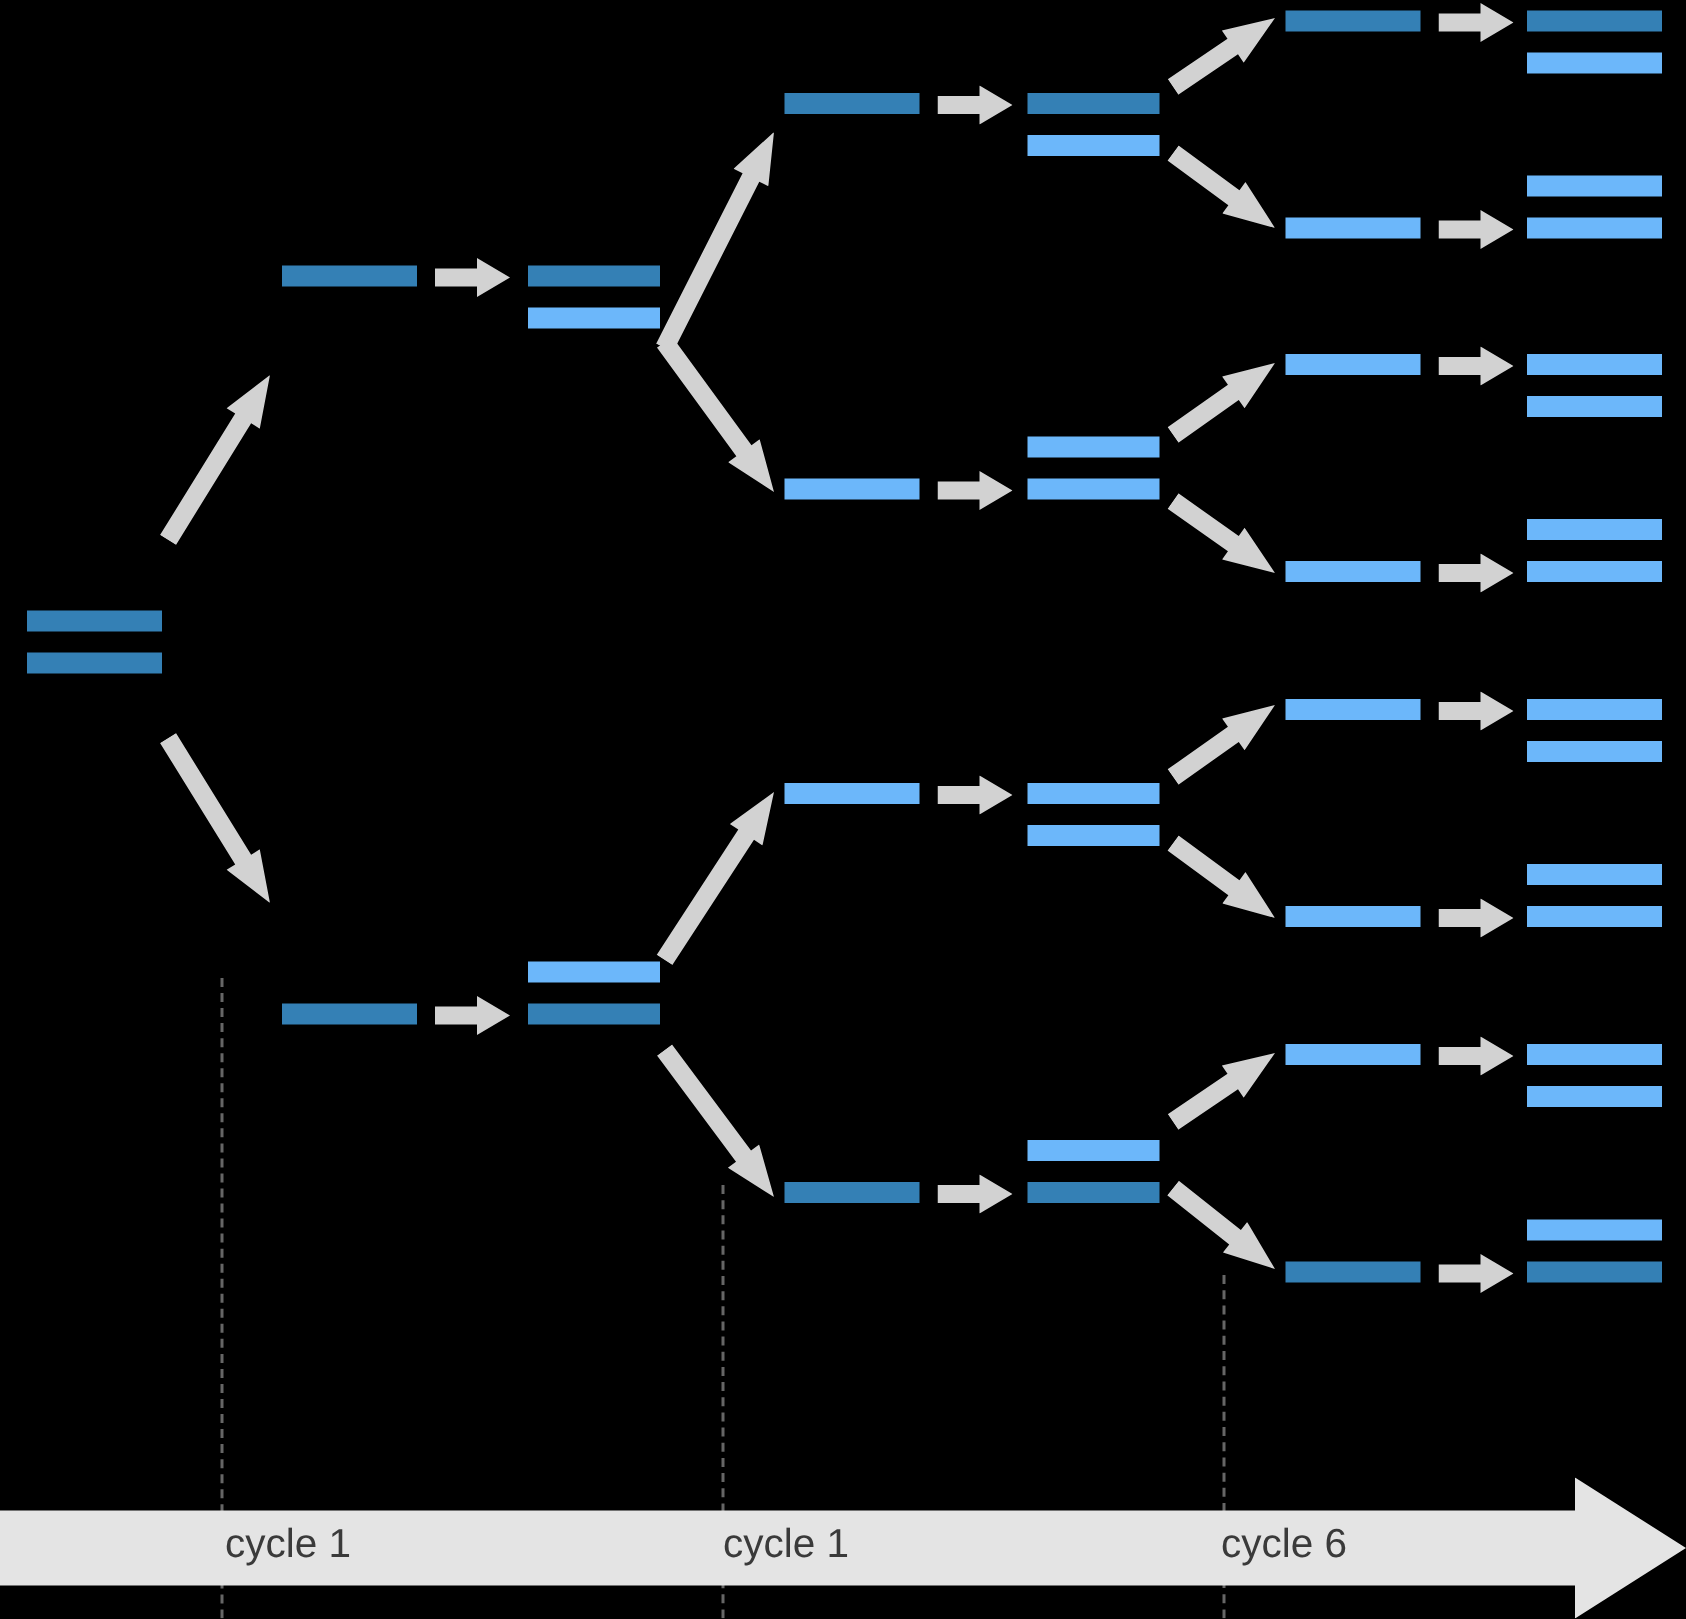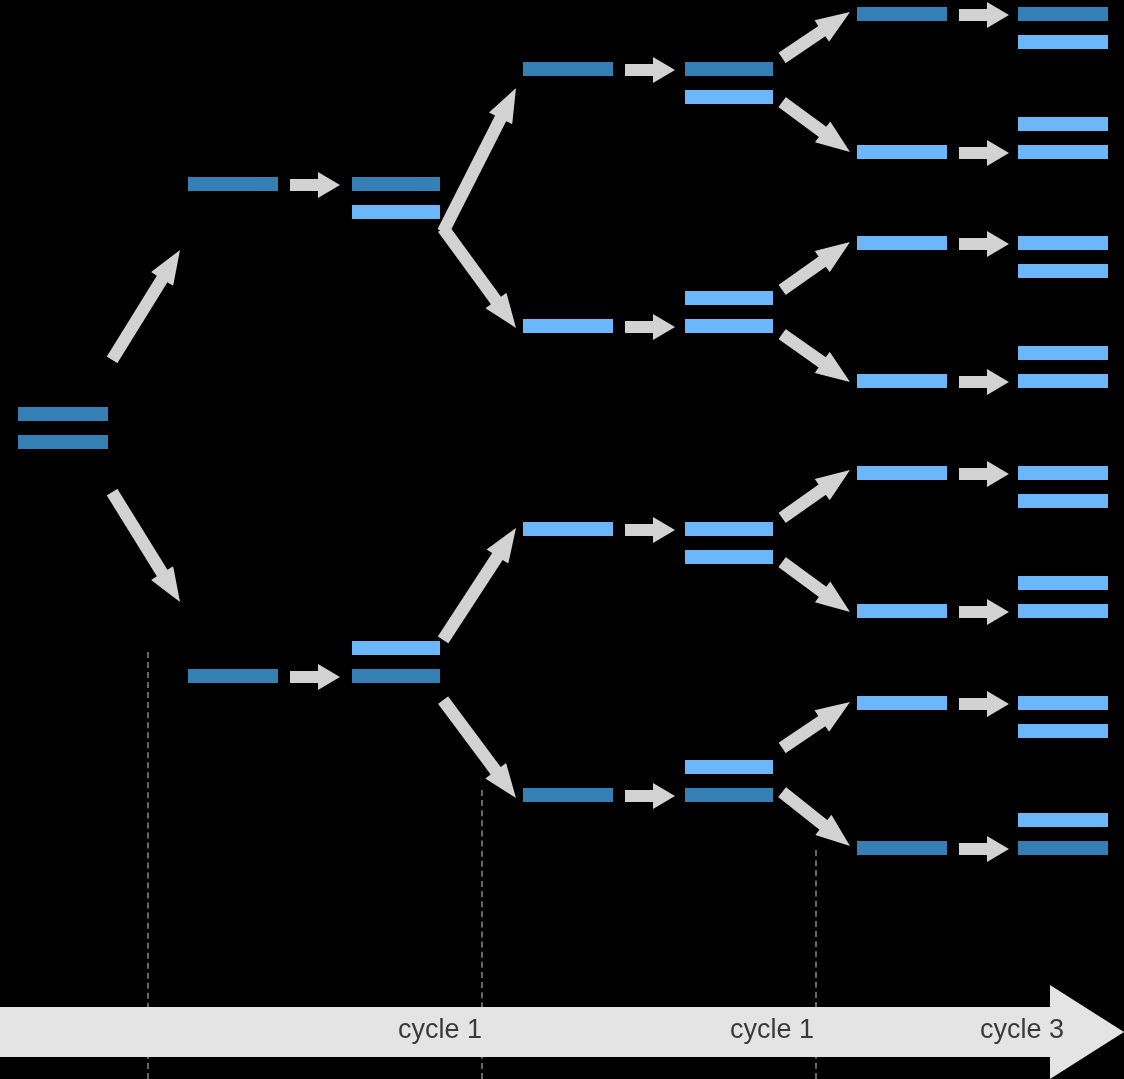--- a/index.html
+++ b/index.html
@@ -60,21 +60,21 @@
     left: 0;
     top: 0;
     width: 1124px;
     height: 94px;
   }
   .cycle-label {
     position: absolute;
     top: 22px;
     height: 44px;
     line-height: 44px;
-    text-align: right;
+    text-align: left;
     color: #3a3a3a;
     font-size: 27px;
     font-family: "Liberation Sans", sans-serif;
     white-space: nowrap;
   }
 </style>
 </head>
 <body>
 
 <div id="stage">
@@ -303,17 +303,17 @@
       <div class="divider" style="left: 815px; top: 850px; height: 229px;"></div>
     </div>
 
   <div id="timeline">
     <svg class="axis-svg" viewBox="0 0 1124 94" preserveAspectRatio="none">
       <polygon points="0,22 1050,22 1050,0 1124,47 1050,94 1050,72 0,72" fill="#e4e4e4"></polygon>
     </svg>
     <div id="label-layer">
         <div class="cycle-label" style="left: 150px; width: 332px;">cycle 1</div>
         <div class="cycle-label" style="left: 482px; width: 332px;">cycle 1</div>
-        <div class="cycle-label" style="left: 814px; width: 250px;">cycle 3</div>
+        <div class="cycle-label" style="left: 814px; width: 250px;">cycle 6</div>
       </div>
   </div>
 
 </div>
 
 </body></html>

